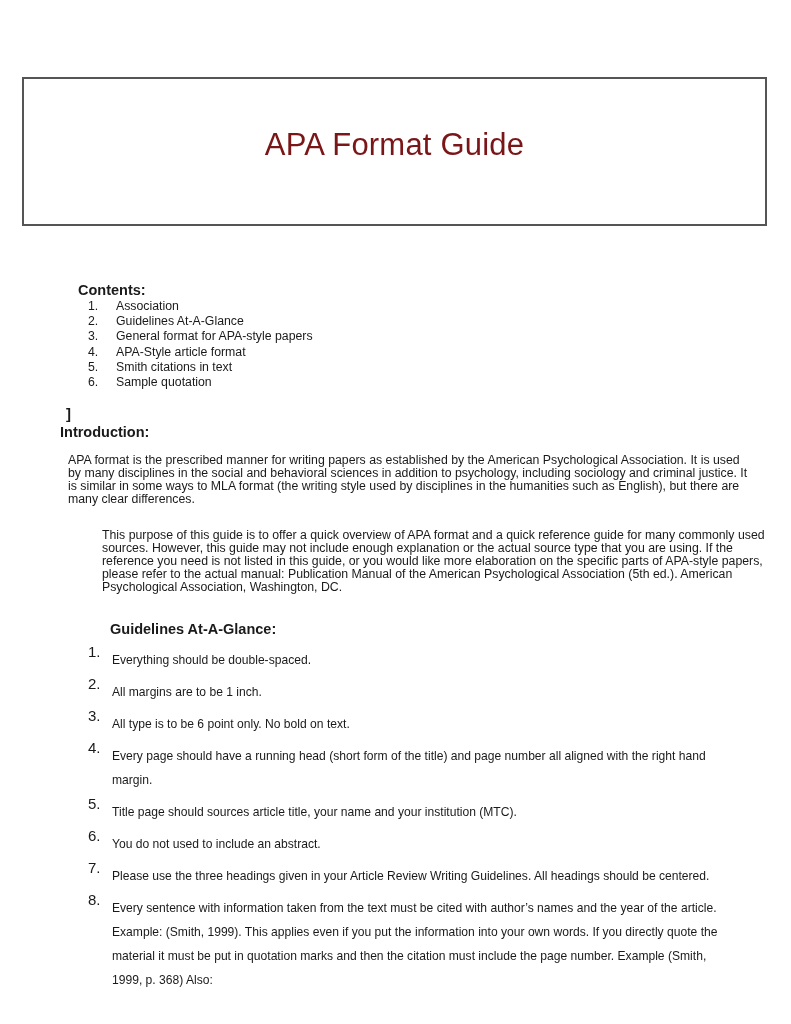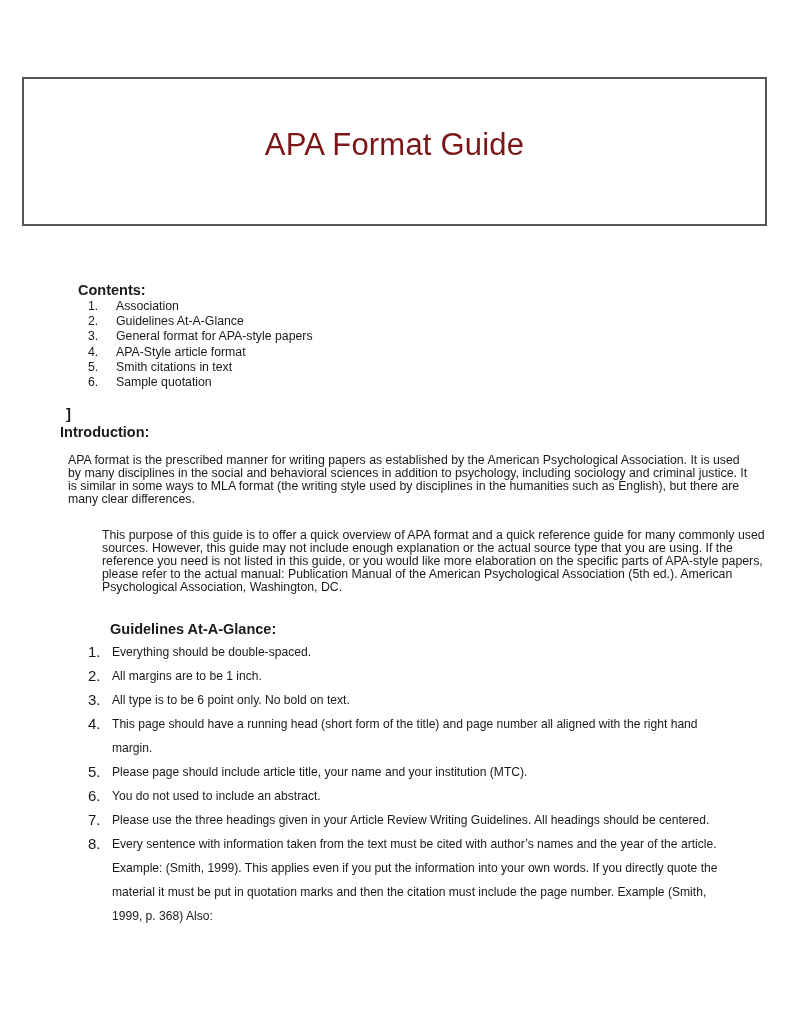--- a/index.html
+++ b/index.html
@@ -15,21 +15,21 @@
   .toc-num { width: 28px; }
   .bracket { position: absolute; left: 66px; top: 405px; font-weight: bold; font-size: 15px; }
   .h-intro { position: absolute; left: 60px; top: 424px; font-weight: bold; font-size: 14.5px; }
   .para { position: absolute; left: 68px; width: 680px; font-size: 12.3px; line-height: 13px; }
   .p1 { top: 454px; }
   .p2 { top: 529px; margin-left: 34px; }
   .h-guide { position: absolute; left: 66px; top: 621px; font-weight: bold; font-size: 14.5px; margin-left: 44px; }
   .glist { position: absolute; left: 88px; top: 640px; width: 640px; font-size: 12.1px; line-height: 24px; }
   .gitem { display: flex; }
   .gnum { width: 24px; font-size: 15px; flex-shrink: 0; }
-  .gtext { flex: 1; }
+  .gtext { flex: 1; margin-top: 8px; }
 </style>
 </head>
 <body>
 
 <div class="title-box">
   <div class="title">APA Format Guide</div>
 </div>
 
 <div class="h-contents">Contents:</div>
 <div class="toc">
@@ -73,25 +73,25 @@
   <div class="gitem">
       <span class="gnum">2.</span>
       <span class="gtext">All margins are to be 1 inch.</span>
     </div>
   <div class="gitem">
       <span class="gnum">3.</span>
       <span class="gtext">All type is to be 6 point only. No bold on text.</span>
     </div>
   <div class="gitem">
       <span class="gnum">4.</span>
-      <span class="gtext">This page should have a running head (short form of the title) and page number all aligned with the right hand margin.</span>
+      <span class="gtext">Every page should have a running head (short form of the title) and page number all aligned with the right hand margin.</span>
     </div>
   <div class="gitem">
       <span class="gnum">5.</span>
-      <span class="gtext">Please page should include article title, your name and your institution (MTC).</span>
+      <span class="gtext">Title page should sources article title, your name and your institution (MTC).</span>
     </div>
   <div class="gitem">
       <span class="gnum">6.</span>
       <span class="gtext">You do not used to include an abstract.</span>
     </div>
   <div class="gitem">
       <span class="gnum">7.</span>
       <span class="gtext">Please use the three headings given in your Article Review Writing Guidelines. All headings should be centered.</span>
     </div>
   <div class="gitem">

